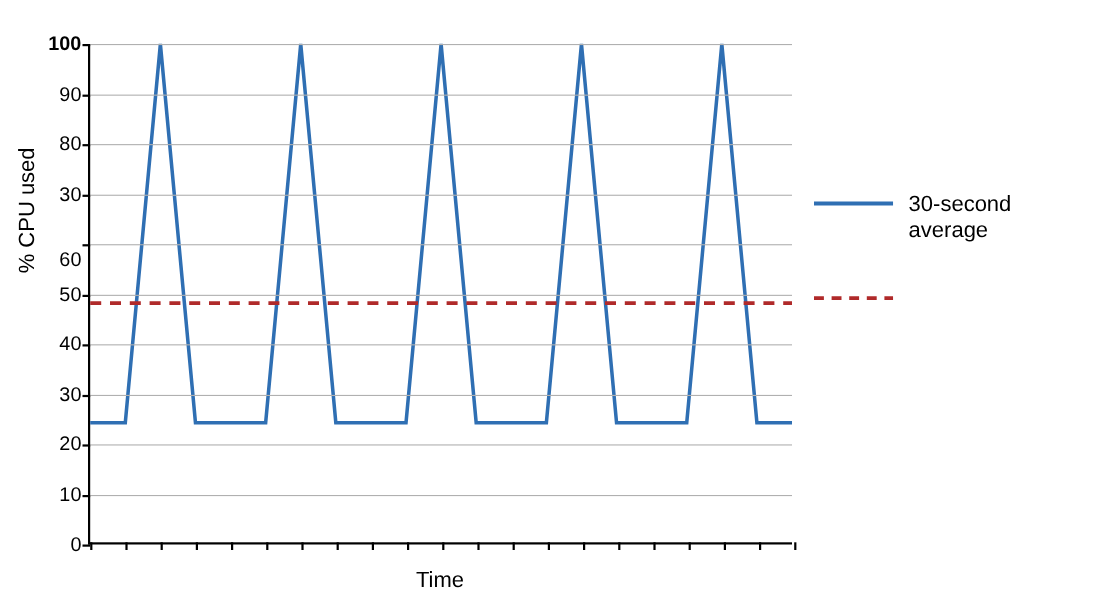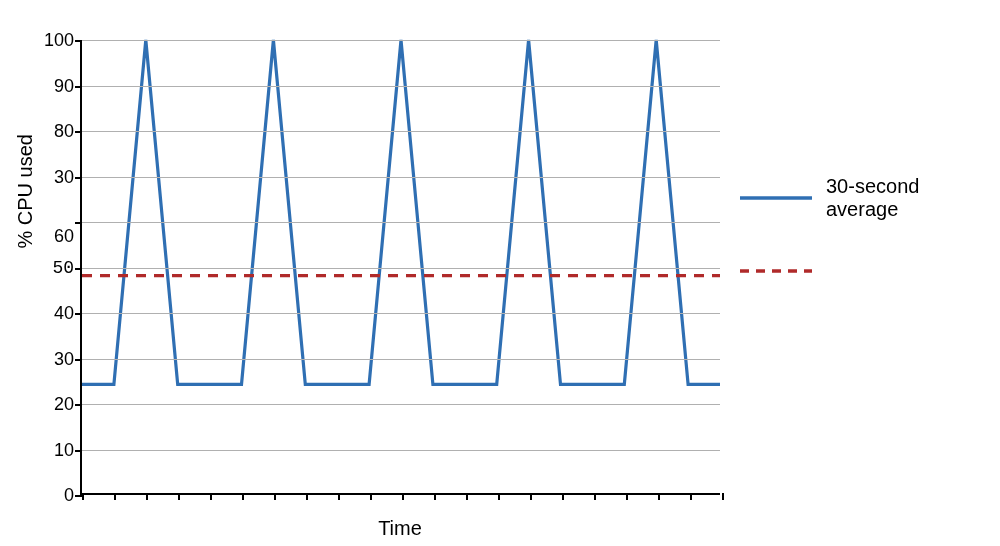--- a/index.html
+++ b/index.html
@@ -90,21 +90,21 @@
     overflow: visible;
   }
   .legend {
     position: absolute;
     left: 740px;
     top: 175px;
     width: 250px;
   }
   .legend-item {
     display: flex;
-    align-items: center;
+    align-items: flex-start;
     margin-bottom: 40px;
     font-size: 20px;
   }
   .legend-swatch {
     width: 72px;
     height: 20px;
     margin-right: 14px;
     flex: 0 0 72px;
   }
 </style>
@@ -129,36 +129,36 @@
       <div class="gridline" style="top: 364px;"></div>
       <div class="ytick" style="top: 364px;">20</div>
       <div class="ytick-mark" style="top: 364px;"></div>
       <div class="gridline" style="top: 318.5px;"></div>
       <div class="ytick" style="top: 318.5px;">30</div>
       <div class="ytick-mark" style="top: 318.5px;"></div>
       <div class="gridline" style="top: 273px;"></div>
       <div class="ytick" style="top: 273px;">40</div>
       <div class="ytick-mark" style="top: 273px;"></div>
       <div class="gridline" style="top: 227.5px;"></div>
-      <div class="ytick" style="top: 227.5px; font-family: Liberation Mono, monospace;">50</div>
+      <div class="ytick" style="top: 227.5px;">50</div>
       <div class="ytick-mark" style="top: 227.5px;"></div>
       <div class="gridline" style="top: 182px;"></div>
       <div class="ytick" style="top: 196px;">60</div>
       <div class="ytick-mark" style="top: 182px;"></div>
       <div class="gridline" style="top: 136.5px;"></div>
       <div class="ytick" style="top: 136.5px;">30</div>
       <div class="ytick-mark" style="top: 136.5px;"></div>
       <div class="gridline" style="top: 91px;"></div>
       <div class="ytick" style="top: 91px;">80</div>
       <div class="ytick-mark" style="top: 91px;"></div>
       <div class="gridline" style="top: 45.5px;"></div>
       <div class="ytick" style="top: 45.5px;">90</div>
       <div class="ytick-mark" style="top: 45.5px;"></div>
       <div class="gridline" style="top: 0px;"></div>
-      <div class="ytick" style="top: 0px;">100</div>
+      <div class="ytick" style="top: 0px; font-weight: bold;">100</div>
       <div class="ytick-mark" style="top: 0px;"></div>
       <div class="xtick-mark" style="left: 0px;"></div>
       <div class="xtick-mark" style="left: 32px;"></div>
       <div class="xtick-mark" style="left: 64px;"></div>
       <div class="xtick-mark" style="left: 96px;"></div>
       <div class="xtick-mark" style="left: 128px;"></div>
       <div class="xtick-mark" style="left: 160px;"></div>
       <div class="xtick-mark" style="left: 192px;"></div>
       <div class="xtick-mark" style="left: 224px;"></div>
       <div class="xtick-mark" style="left: 256px;"></div>

